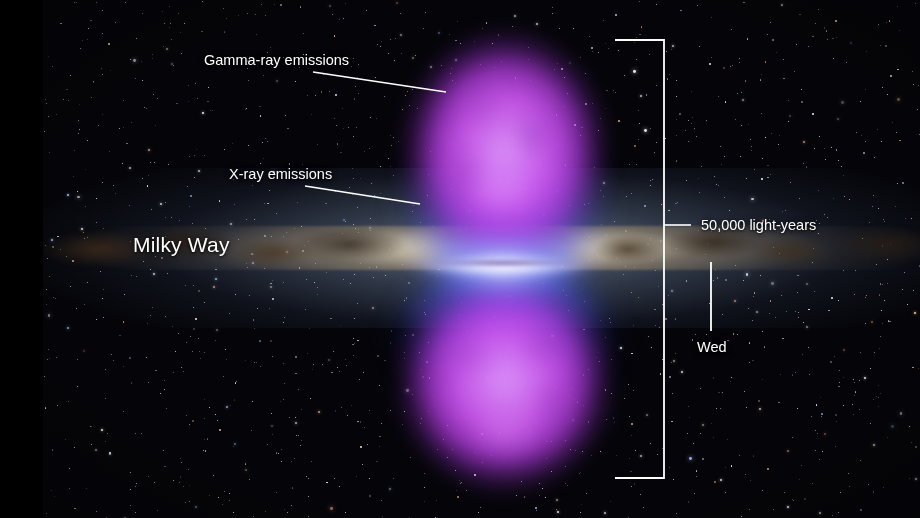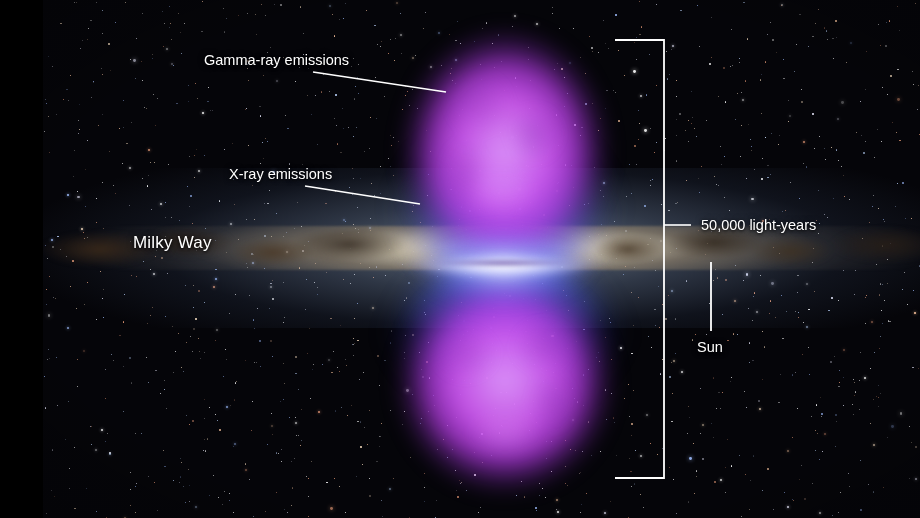--- a/index.html
+++ b/index.html
@@ -266,21 +266,21 @@
     font-size: 14.5px;
   }
   #label-xray {
     left: 186px;
     top: 166px;
     font-size: 14.5px;
   }
   #label-milkyway {
     left: 90px;
     top: 233px;
-    font-size: 17px;
+    font-size: 21px;
     letter-spacing: 0.2px;
     text-align: center;
   }
   #label-distance {
     left: 658px;
     top: 217px;
     font-size: 14.5px;
   }
   #label-sun {
     left: 654px;
@@ -1887,19 +1887,19 @@
     </svg>
 
     <div class="label" id="label-gamma">Gamma-ray emissions</div>
 
     <div class="label" id="label-xray">X-ray emissions</div>
 
     <div class="label" id="label-milkyway">Milky Way</div>
 
     <div class="label" id="label-distance">50,000 light-years</div>
 
-    <div class="label" id="label-sun">Sun</div>
+    <div class="label" id="label-sun">Wed</div>
   </div>
 
   <div id="watermark">
   </div>
 
 </div>
 
 </body></html>

